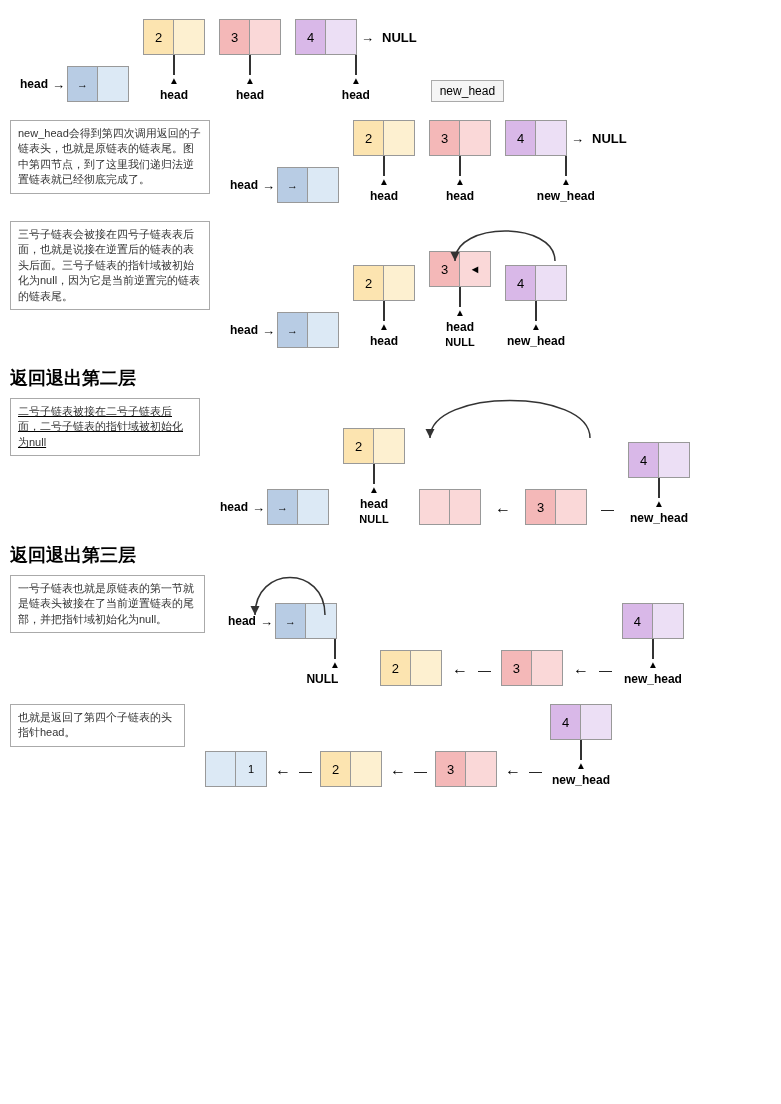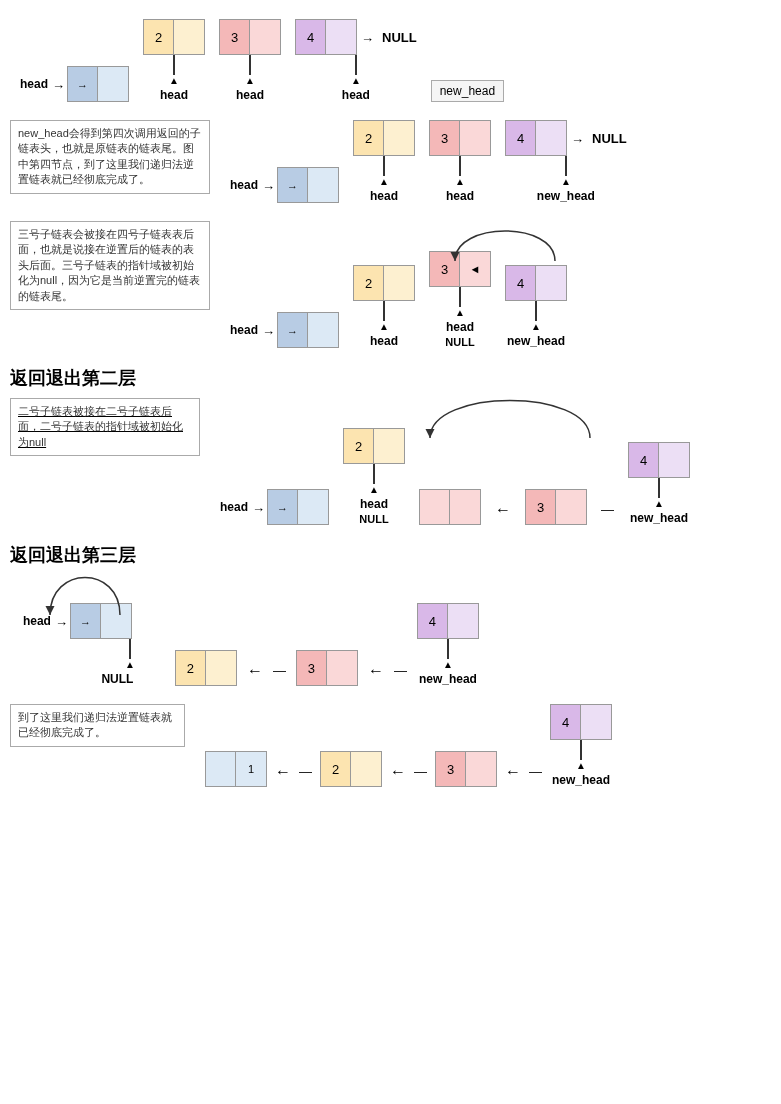--- a/index.html
+++ b/index.html
@@ -345,20 +345,23 @@
           <div class="below-label">new_head</div>
         </div>
       </div>
     </div>
   </div>
 </div>
 
 <div class="section">
   <div class="section-title">返回退出第三层</div>
   <div class="section-row">
+    <div style="max-width:195px;">
+      <div class="note-box">一号子链表也就是原链表的第一节就是链表头被接在了当前逆置链表的尾部，并把指针域初始化为null。</div>
+    </div>
     <div style="position:relative; margin-left:10px;">
 
       <svg width="370" height="80" style="position:absolute;top:-15px;left:0px;pointer-events:none;">
         <path d="M 100,55 C 100,5 30,5 30,55" stroke="#333" stroke-width="1.5" fill="none" marker-end="url(#arrow1)"></path>
         <defs>
           <marker id="arrow1" markerWidth="8" markerHeight="8" refX="6" refY="3" orient="auto">
             <path d="M0,0 L0,6 L6,3 z" fill="#333"></path>
           </marker>
         </defs>
       </svg>
@@ -422,21 +425,21 @@
           <div class="below-label">new_head</div>
         </div>
       </div>
     </div>
   </div>
 </div>
 
 <div class="section">
   <div class="section-row">
     <div style="max-width:175px;">
-      <div class="note-box">到了这里我们递归法逆置链表就已经彻底完成了。</div>
+      <div class="note-box">也就是返回了第四个子链表的头指针head。</div>
     </div>
     <div style="display:flex; align-items:flex-end; gap:8px; margin-left:10px;">
 
       <div class="node-group">
         <div class="node">
           <div class="node-left light-blue" style="justify-content:center;font-size:13px;"></div>
           <div class="node-right light-blue" style="justify-content:center;font-size:11px;">1</div>
         </div>
       </div>
 

